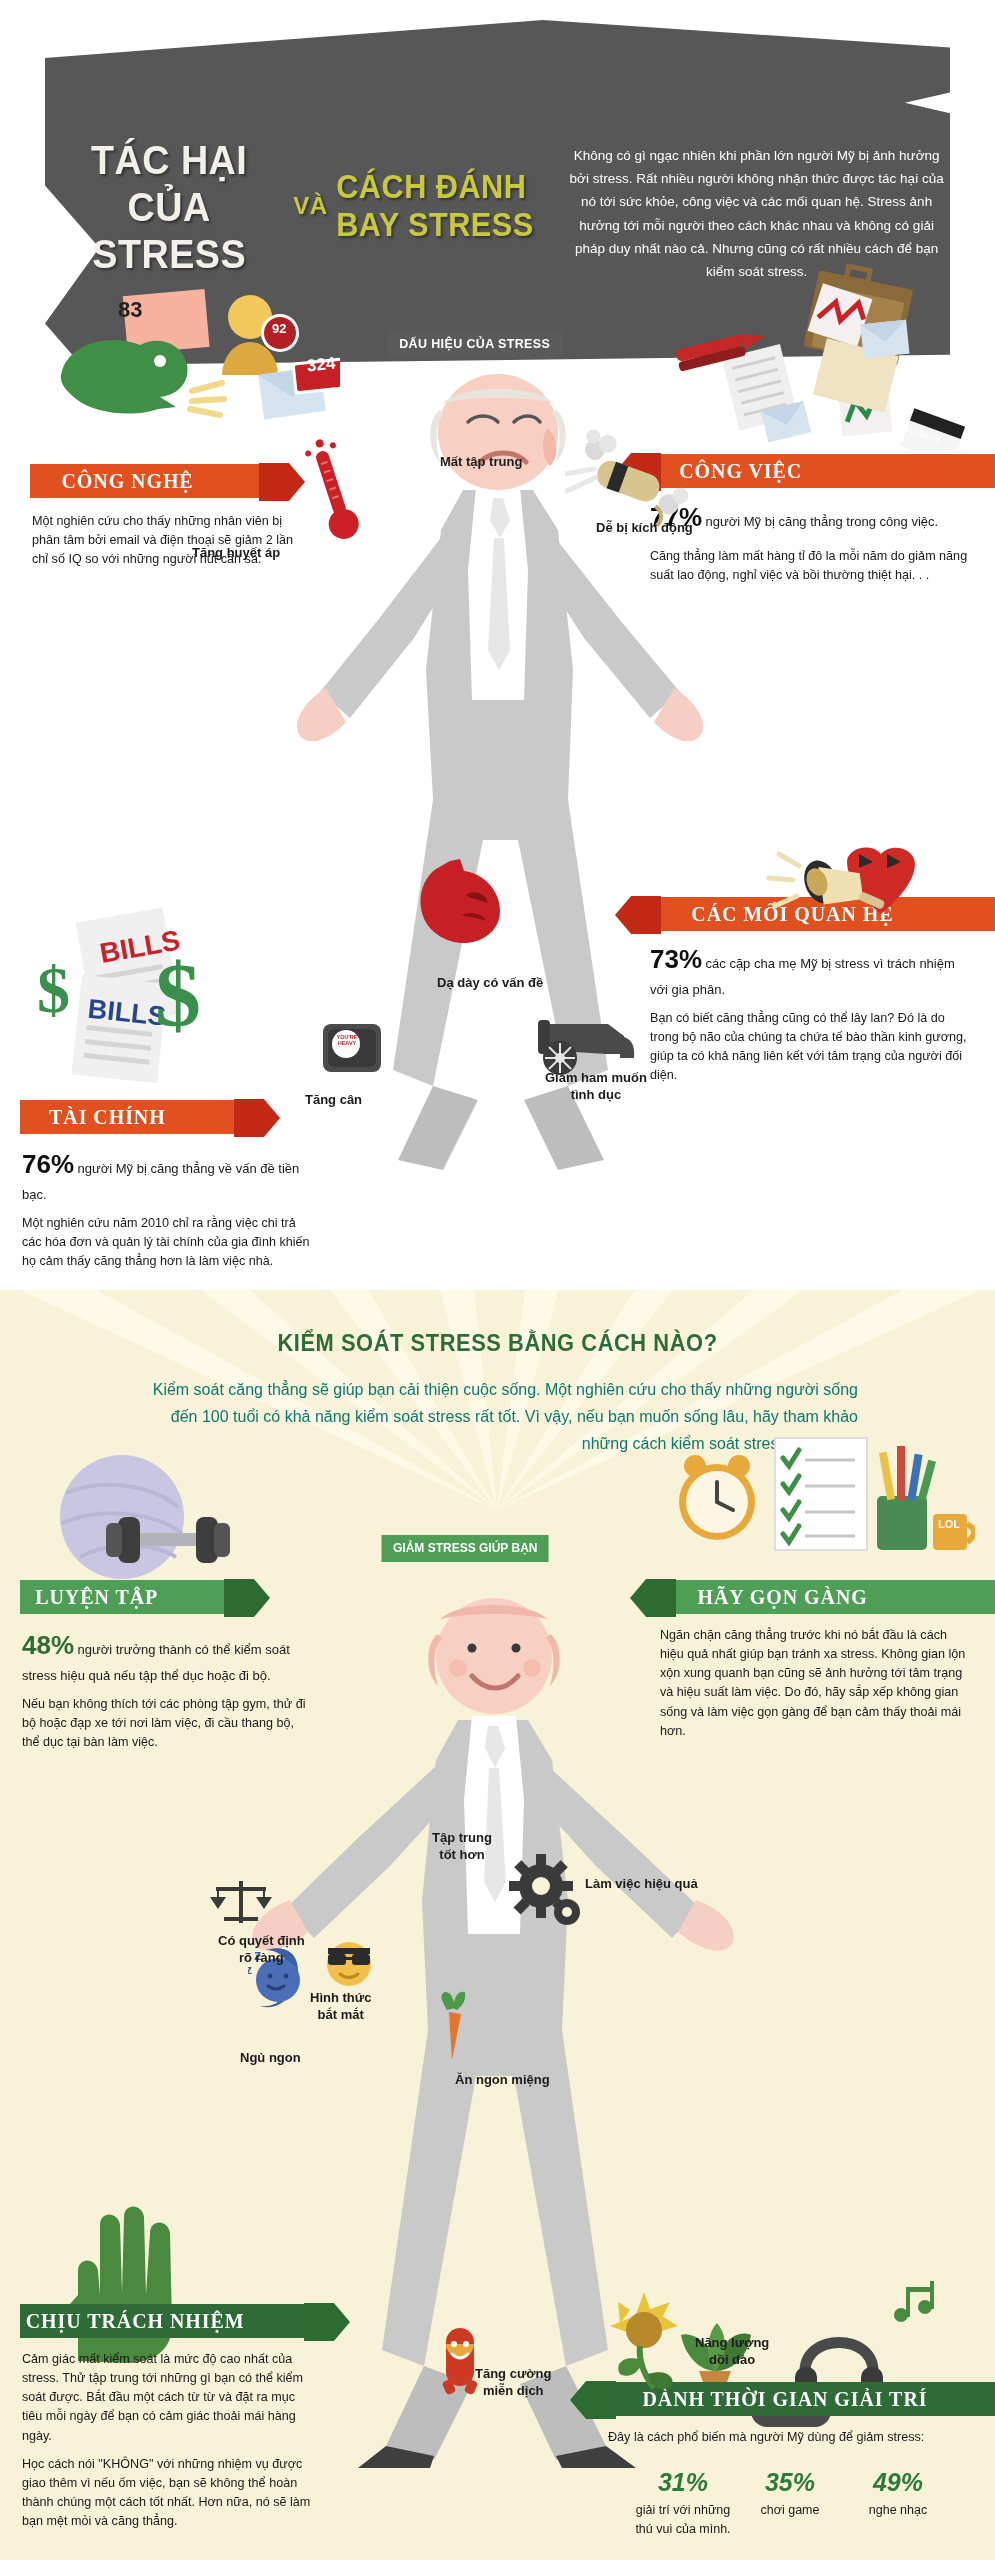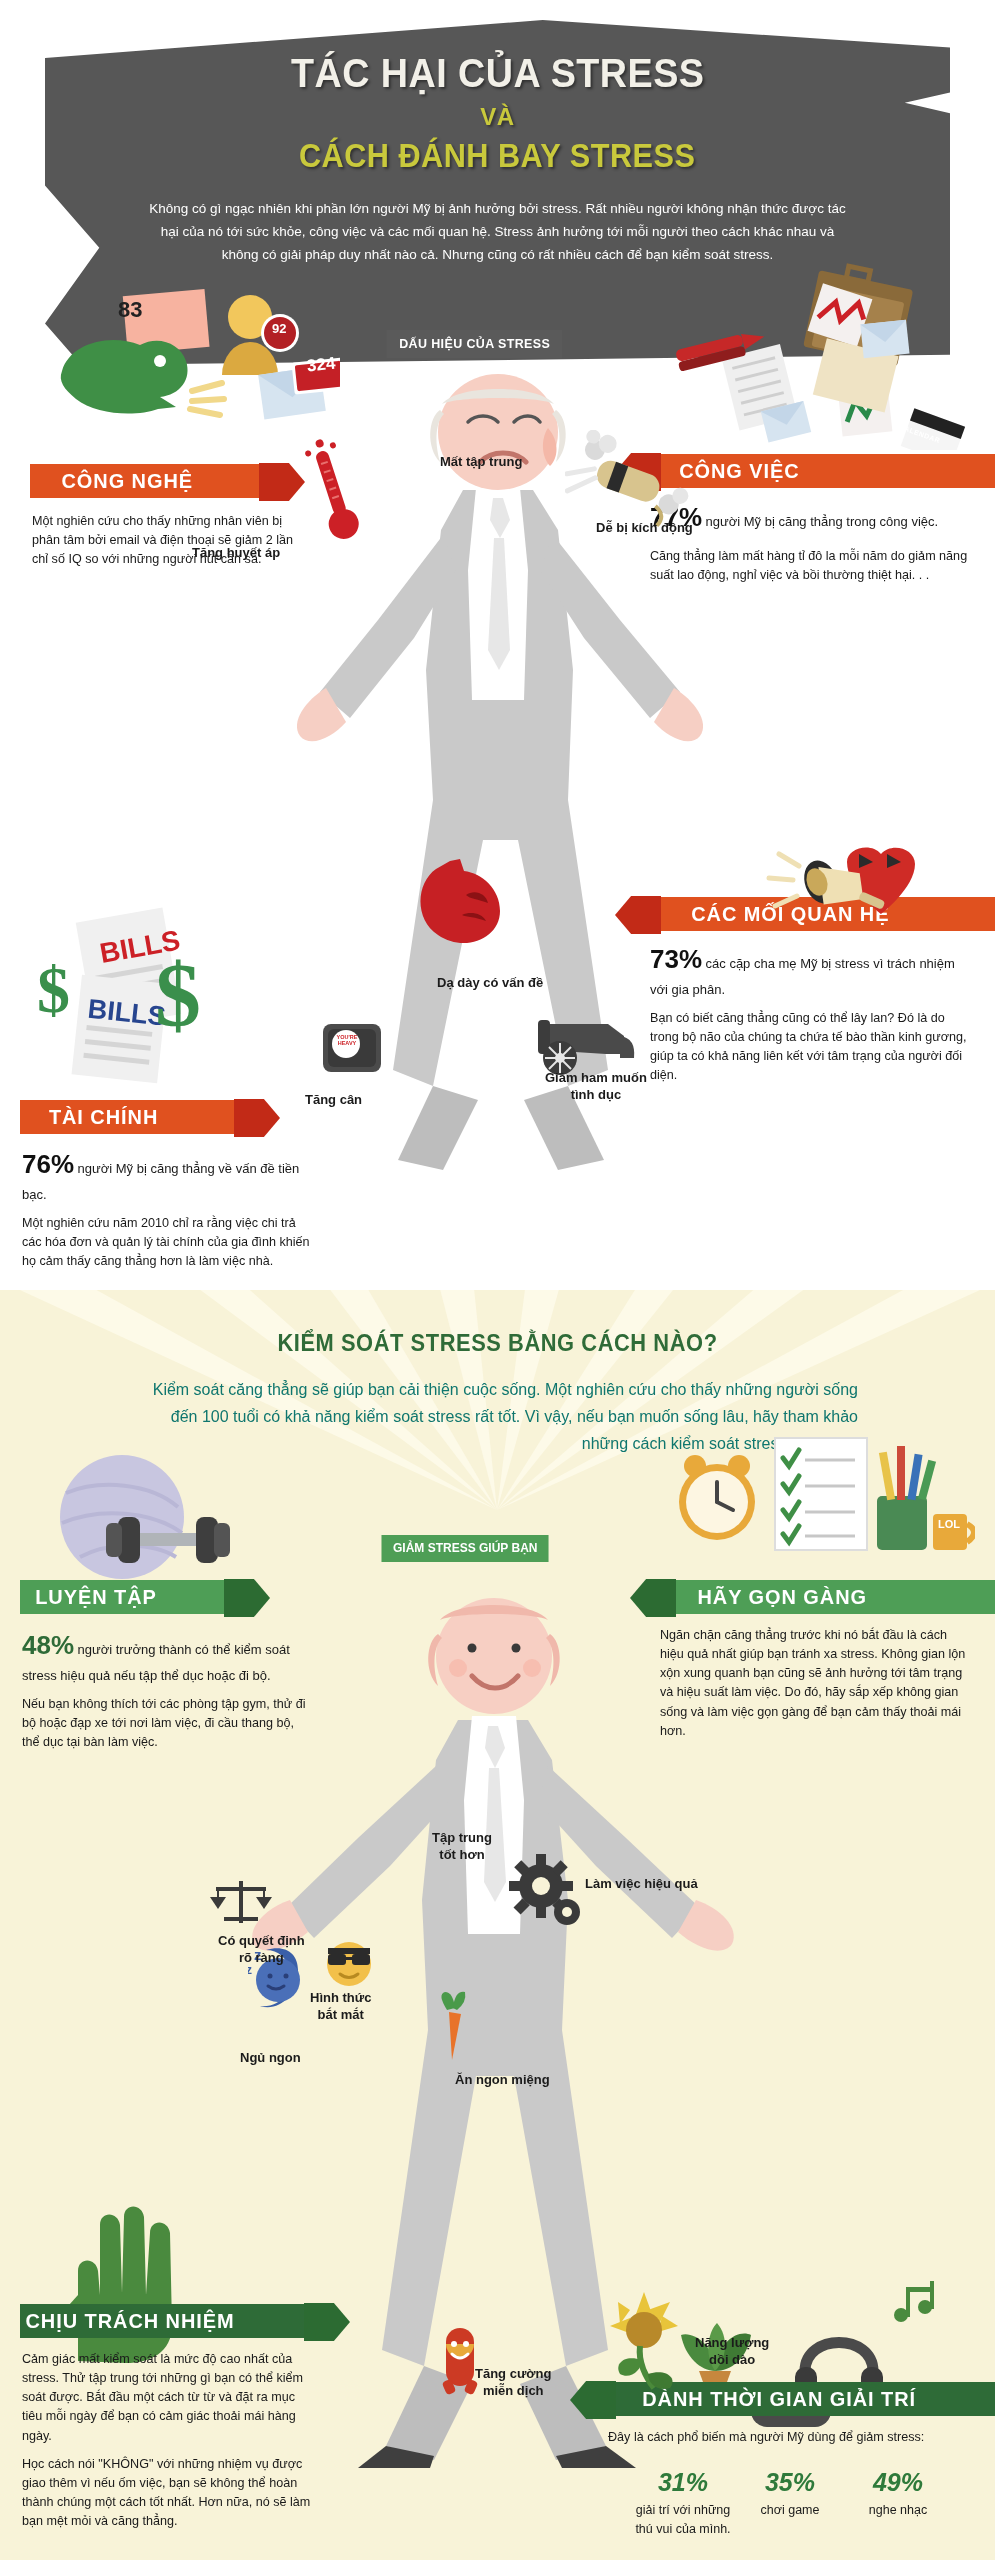--- a/index.html
+++ b/index.html
@@ -24,21 +24,21 @@
   .header-banner {
     position: absolute; top: 20px; left: 45px;
     width: 905px; height: 345px;
     background: #575757;
     clip-path: polygon(0% 11%, 55% 0%, 100% 8%, 100% 21%, 95% 24%, 100% 27%, 100% 97%, 4% 100%, 0% 88%, 6% 66%, 0% 48%);
     z-index: 1;
   }
   .header-inner {
     position: absolute; top: 20px; left: 45px;
     width: 905px; height: 345px; z-index: 2;
-    display: flex; flex-direction: column; align-items: center;
+    display: flex; flex-direction: row; align-items: center;
     padding-top: 20px;
   }
   .title-1 {
     font-size: 41px; font-weight: bold; color: #f2f0e8;
     letter-spacing: 0.5px; text-align: center;
     font-family: "Liberation Sans Narrow", "Liberation Sans", sans-serif;
     transform: scaleX(0.92);
     text-shadow: 2px 2px 3px rgba(0,0,0,0.45);
     margin-top: 10px;
   }
@@ -56,20 +56,21 @@
   .intro-text {
     margin-top: 22px; width: 700px; text-align: center;
     color: #ffffff; font-size: 13.5px; line-height: 1.72;
   }
 
   
   .banner {
     position: absolute; height: 38px;
     display: flex; align-items: center;
     z-index: 6;
+    font-family: Liberation Serif, serif;
   }
   .banner-body {
     height: 34px; background: #e0511f;
     display: flex; align-items: center;
   }
   .banner-label {
     color: #ffffff; font-weight: bold; font-size: 21px;
     letter-spacing: 1px; white-space: nowrap;
     transform: scaleX(0.95);
   }

